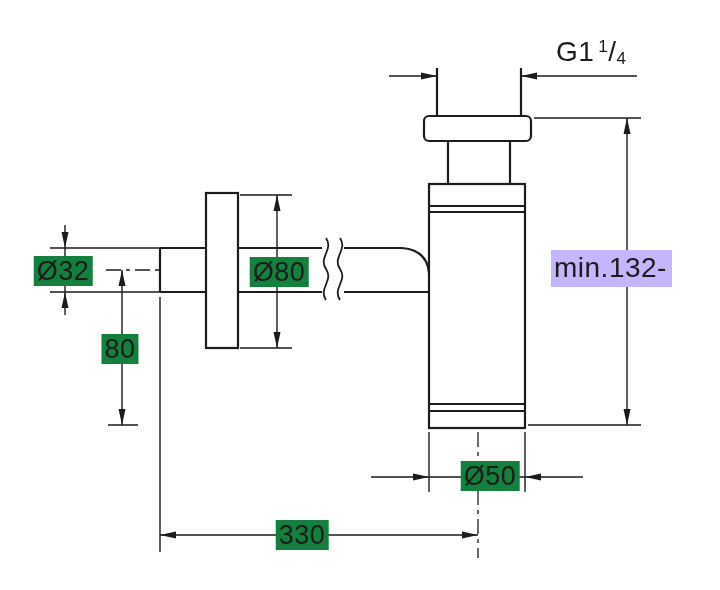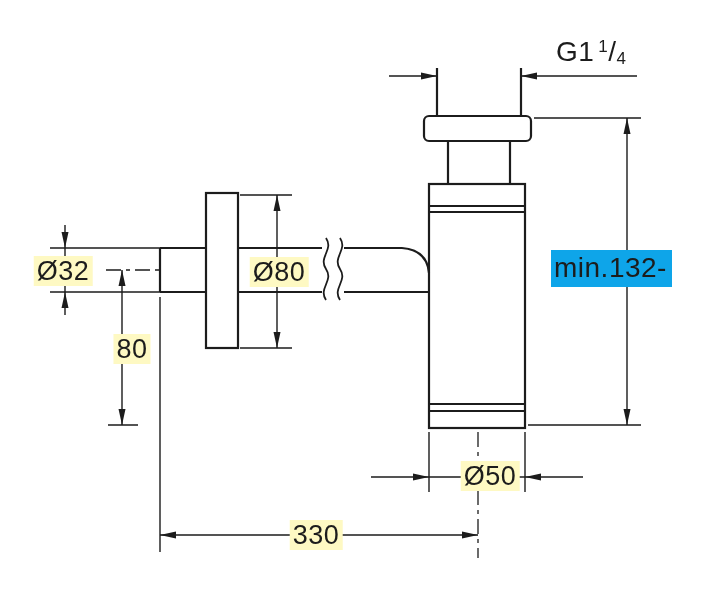--- a/index.html
+++ b/index.html
@@ -1,29 +1,29 @@
 <!DOCTYPE html>
 <html><head>
 <meta charset="utf-8">
 <style>
   html,body{margin:0;padding:0;background:#ffffff;}
   body{font-family:"Liberation Sans",sans-serif;color:#1c1c1c;}
   .sheet{position:relative;width:720px;height:590px;background:#ffffff;overflow:hidden;}
   .sheet svg{position:absolute;left:0;top:0;}
   .lbl{position:absolute;font-size:27px;white-space:nowrap;letter-spacing:0.5px;}
   .center{transform:translateX(-50%);}
-  .mask{background:#fef9c3;padding:0 3px;line-height:1.12;}
+  .mask{background:#15803d;padding:0 3px;line-height:1.12;}
   .thread{left:556px;top:36px;font-size:28px;}
   .thread .sup{font-size:17px;position:relative;top:-9px;margin-left:4px;}
   .thread .sub{font-size:17px;position:relative;top:3px;}
-  .range{left:551px;top:250px;font-size:28px;line-height:35px;background:#0ea5e9;padding:0 5px 2px 3px;}
+  .range{left:551px;top:250px;font-size:28px;line-height:35px;background:#c4b5fd;padding:0 5px 2px 3px;}
   .o32{left:63px;top:256px;}
   .o80{left:279px;top:257px;text-align:center;}
-  .h80{left:132px;top:334px;}
-  .w330{left:316px;top:520px;}
+  .h80{left:120px;top:334px;}
+  .w330{left:302px;top:520px;}
   .o50{left:490px;top:461px;}
 </style>
 </head>
 <body>
 
 <div class="sheet">
 
   <svg width="720" height="590" viewBox="0 0 720 590">
 
     <g fill="none" stroke="#1c1c1c">

